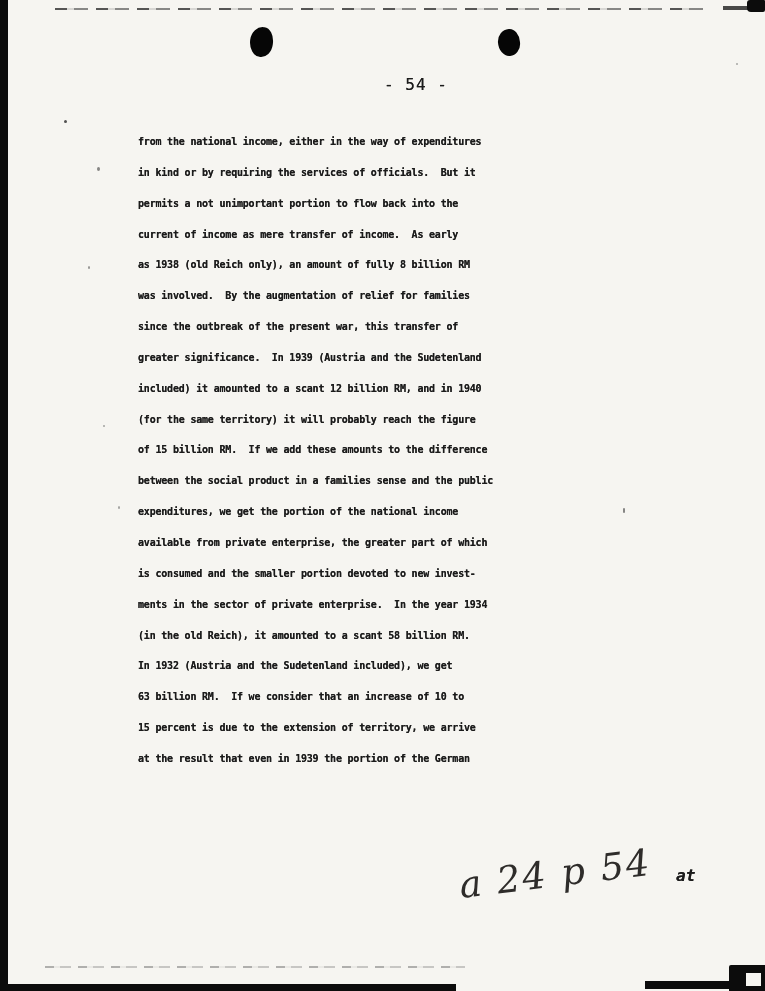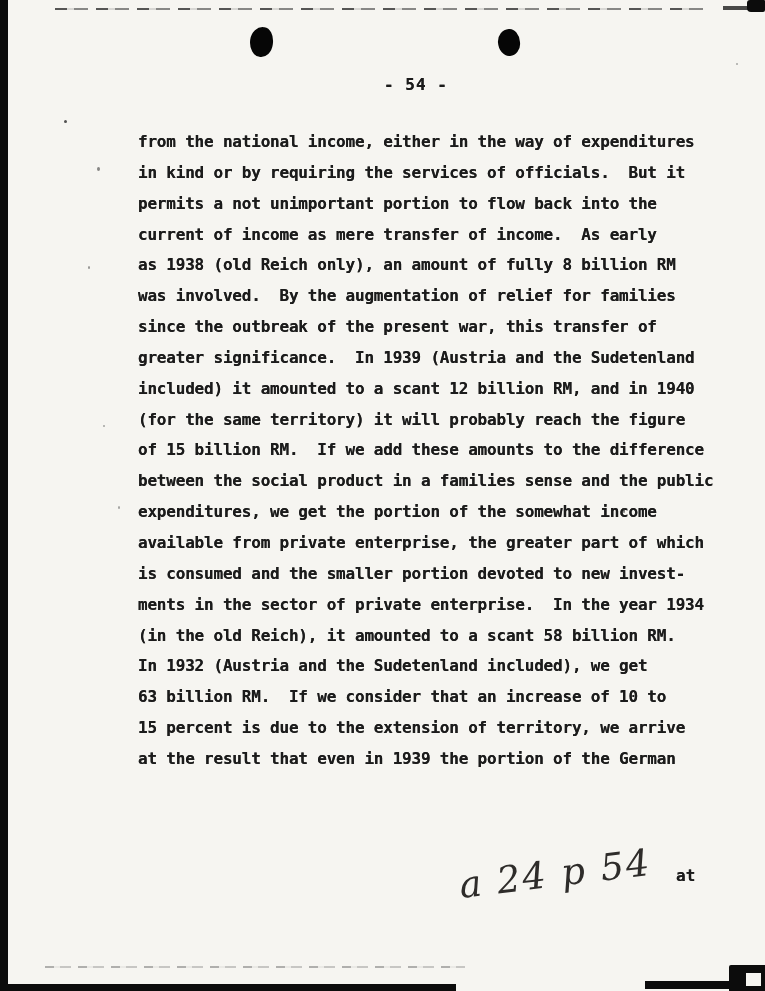--- a/index.html
+++ b/index.html
@@ -37,33 +37,34 @@
   .bar-bottom-right{position:absolute;left:645px;top:981px;width:120px;height:8px;background:var(--scan-black);}
   .blob-bottom-right{position:absolute;left:729px;top:965px;width:36px;height:26px;background:var(--scan-black);border-radius:2px 0 0 0;}
   .blob-bottom-right .notch{position:absolute;left:17px;top:8px;width:15px;height:13px;background:var(--paper);}
   
   .hole{position:absolute;background:#060606;border-radius:54% 46% 50% 50%/48% 52% 46% 54%;}
   .hole-left{left:250px;top:27px;width:23px;height:30px;transform:rotate(7deg);}
   .hole-right{left:498px;top:29px;width:22px;height:27px;transform:rotate(-4deg);}
   
   .page-number{
     position:absolute;left:384px;top:75px;
-    font-size:16px;font-weight:bold;letter-spacing:1px;white-space:pre;
+    font-size:16px;font-weight:normal;letter-spacing:1px;white-space:pre;
     text-shadow:0 0 .5px rgba(10,10,10,.8);
   }
   .body-text{position:absolute;left:138px;top:127px;width:600px;}
   .body-text .line{
     height:30.85px;line-height:30.85px;white-space:pre;
-    font-size:16px;font-weight:bold;letter-spacing:-0.2px;
+    font-size:10px;font-weight:bold;letter-spacing:-0.2px;
     text-shadow:0 0 .5px rgba(10,10,10,.75);
   }
   .catchword{
     position:absolute;left:676px;top:866px;
     font-size:16px;font-weight:bold;white-space:pre;
     text-shadow:0 0 .5px rgba(10,10,10,.8);
+    font-style:italic;
   }
   .handwritten{
     position:absolute;left:462px;top:864px;
     font-family:"DejaVu Serif","Liberation Serif",serif;
     font-style:italic;font-size:37px;color:var(--pencil);
     letter-spacing:2px;white-space:pre;
     transform:rotate(-7deg);transform-origin:left bottom;
   }
   
   .speck{position:absolute;background:rgba(40,40,40,.8);border-radius:50%;}
@@ -95,21 +96,21 @@
     <div class="line">permits a not unimportant portion to flow back into the</div>
     <div class="line">current of income as mere transfer of income.  As early</div>
     <div class="line">as 1938 (old Reich only), an amount of fully 8 billion RM</div>
     <div class="line">was involved.  By the augmentation of relief for families</div>
     <div class="line">since the outbreak of the present war, this transfer of</div>
     <div class="line">greater significance.  In 1939 (Austria and the Sudetenland</div>
     <div class="line">included) it amounted to a scant 12 billion RM, and in 1940</div>
     <div class="line">(for the same territory) it will probably reach the figure</div>
     <div class="line">of 15 billion RM.  If we add these amounts to the difference</div>
     <div class="line">between the social product in a families sense and the public</div>
-    <div class="line">expenditures, we get the portion of the somewhat income</div>
+    <div class="line">expenditures, we get the portion of the national income</div>
     <div class="line">available from private enterprise, the greater part of which</div>
     <div class="line">is consumed and the smaller portion devoted to new invest-</div>
     <div class="line">ments in the sector of private enterprise.  In the year 1934</div>
     <div class="line">(in the old Reich), it amounted to a scant 58 billion RM.</div>
     <div class="line">In 1932 (Austria and the Sudetenland included), we get</div>
     <div class="line">63 billion RM.  If we consider that an increase of 10 to</div>
     <div class="line">15 percent is due to the extension of territory, we arrive</div>
     <div class="line">at the result that even in 1939 the portion of the German</div>
   </div>
 

